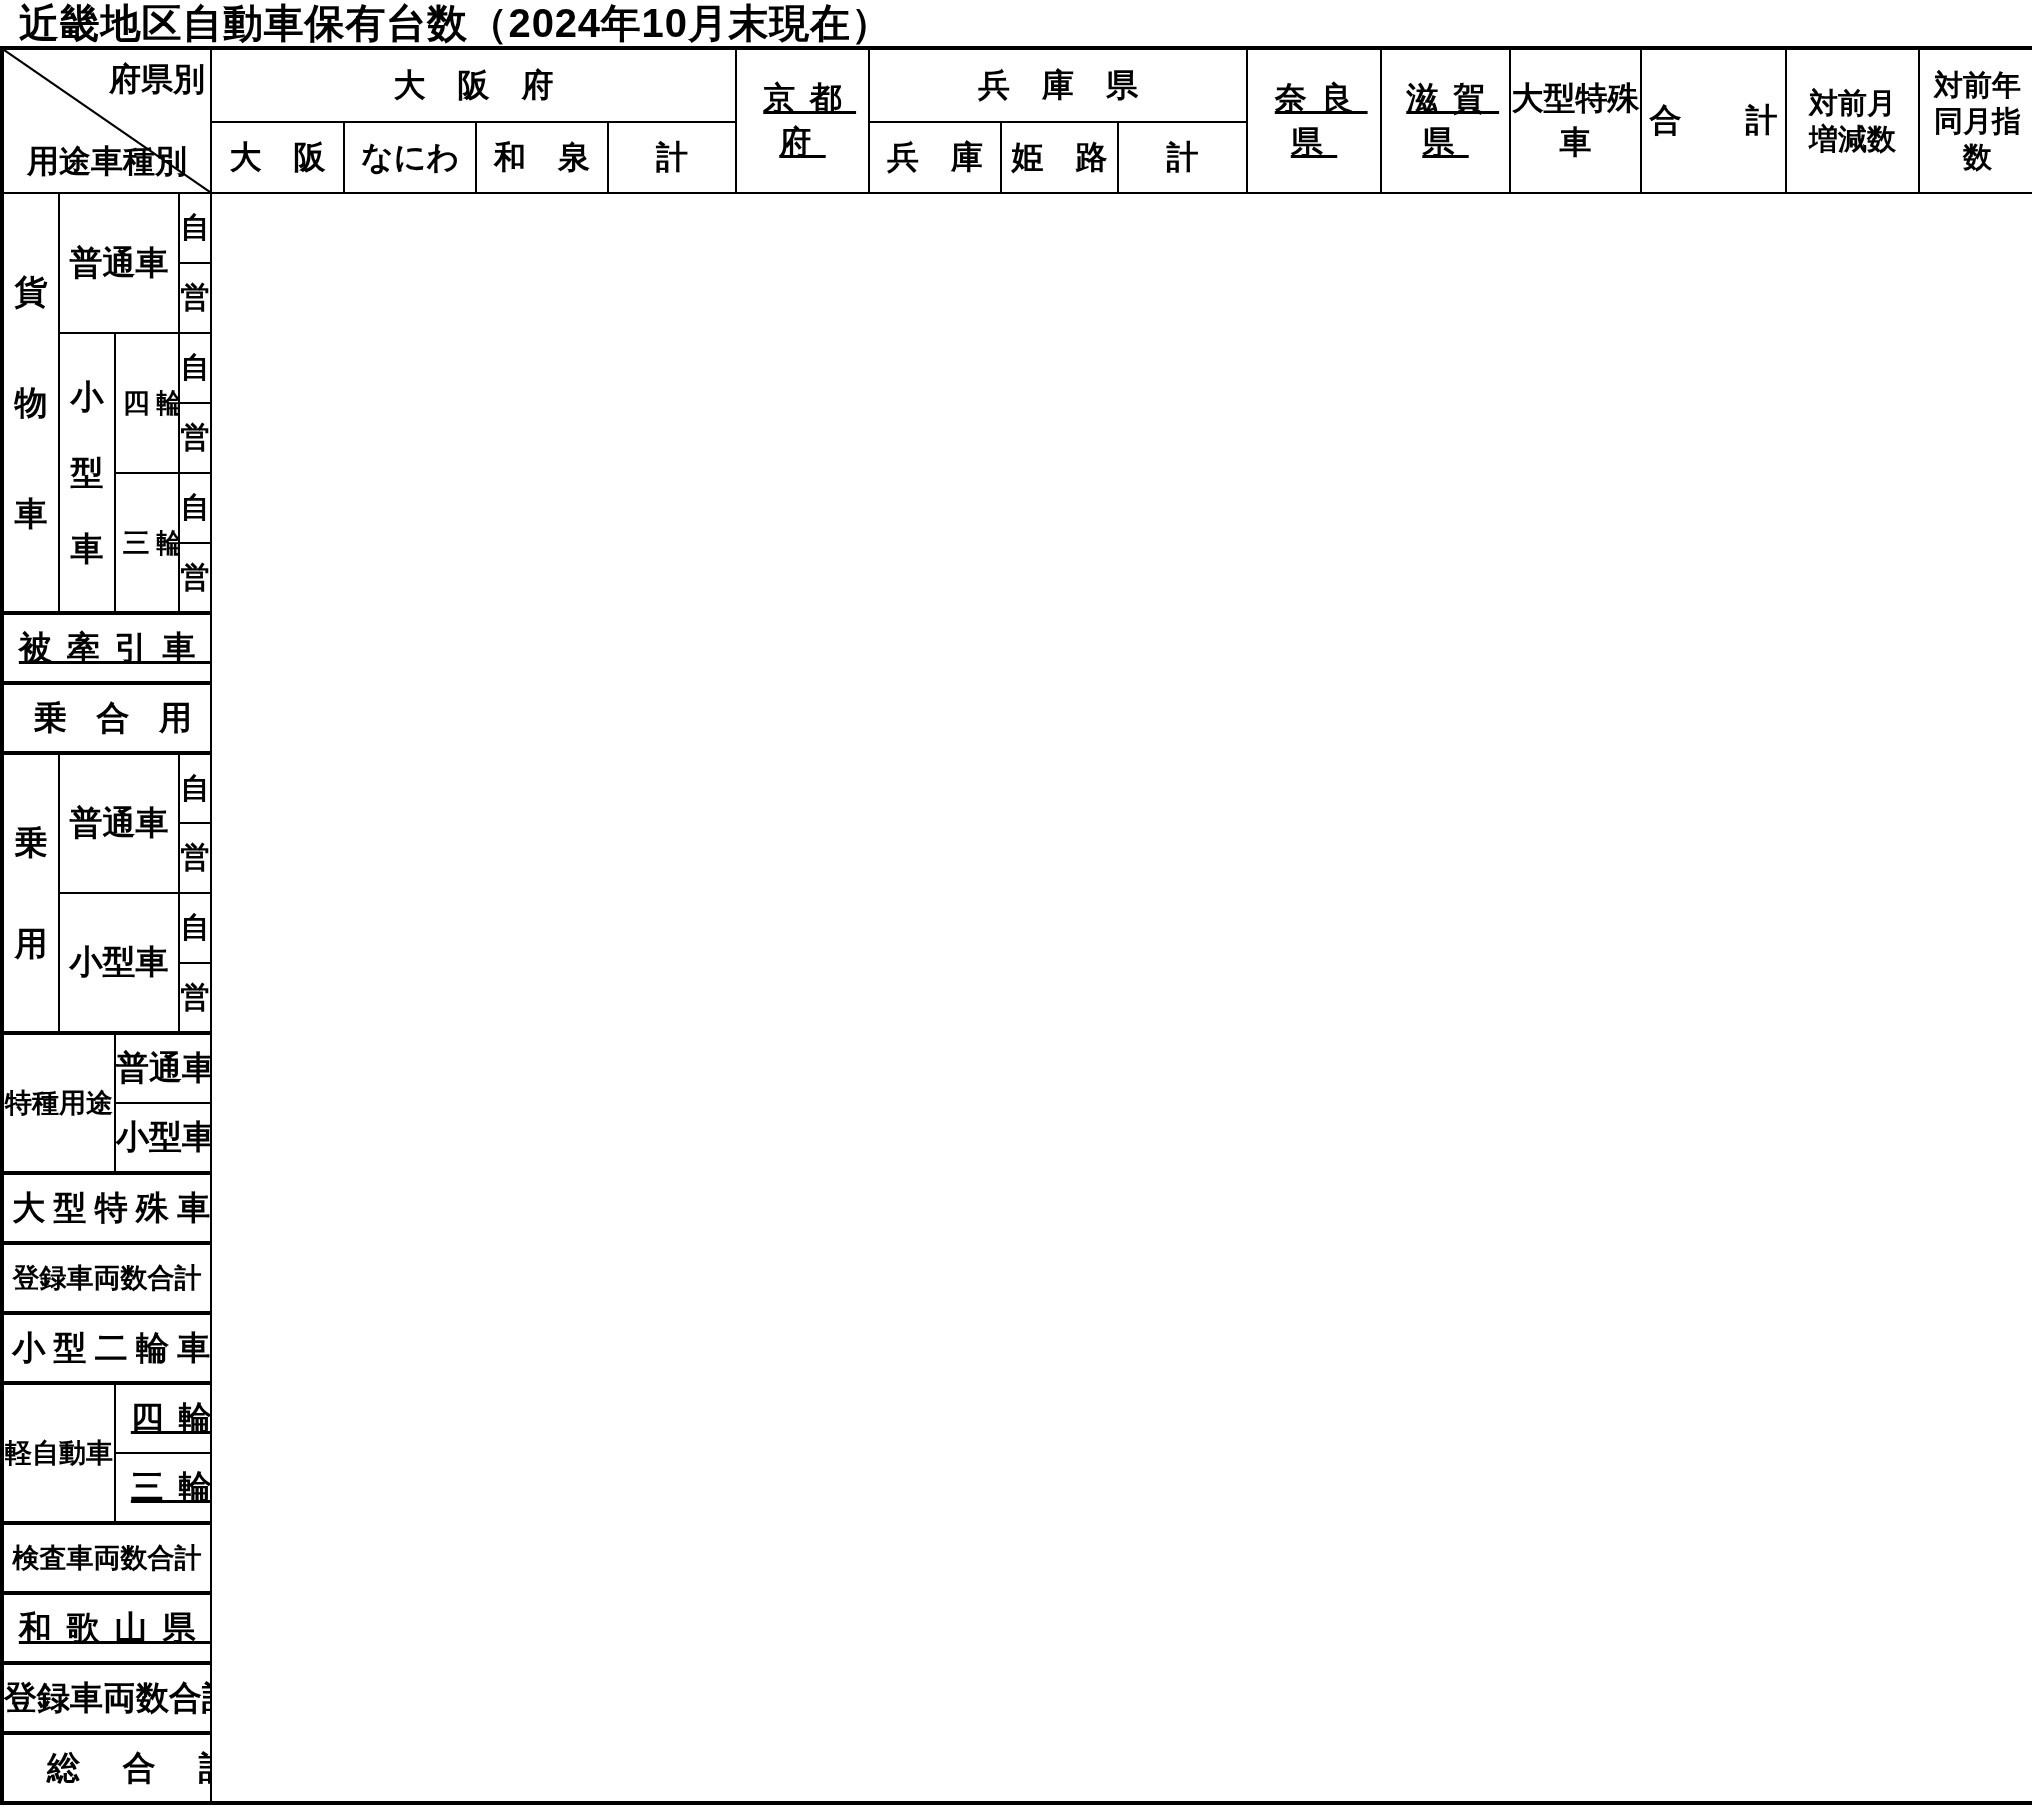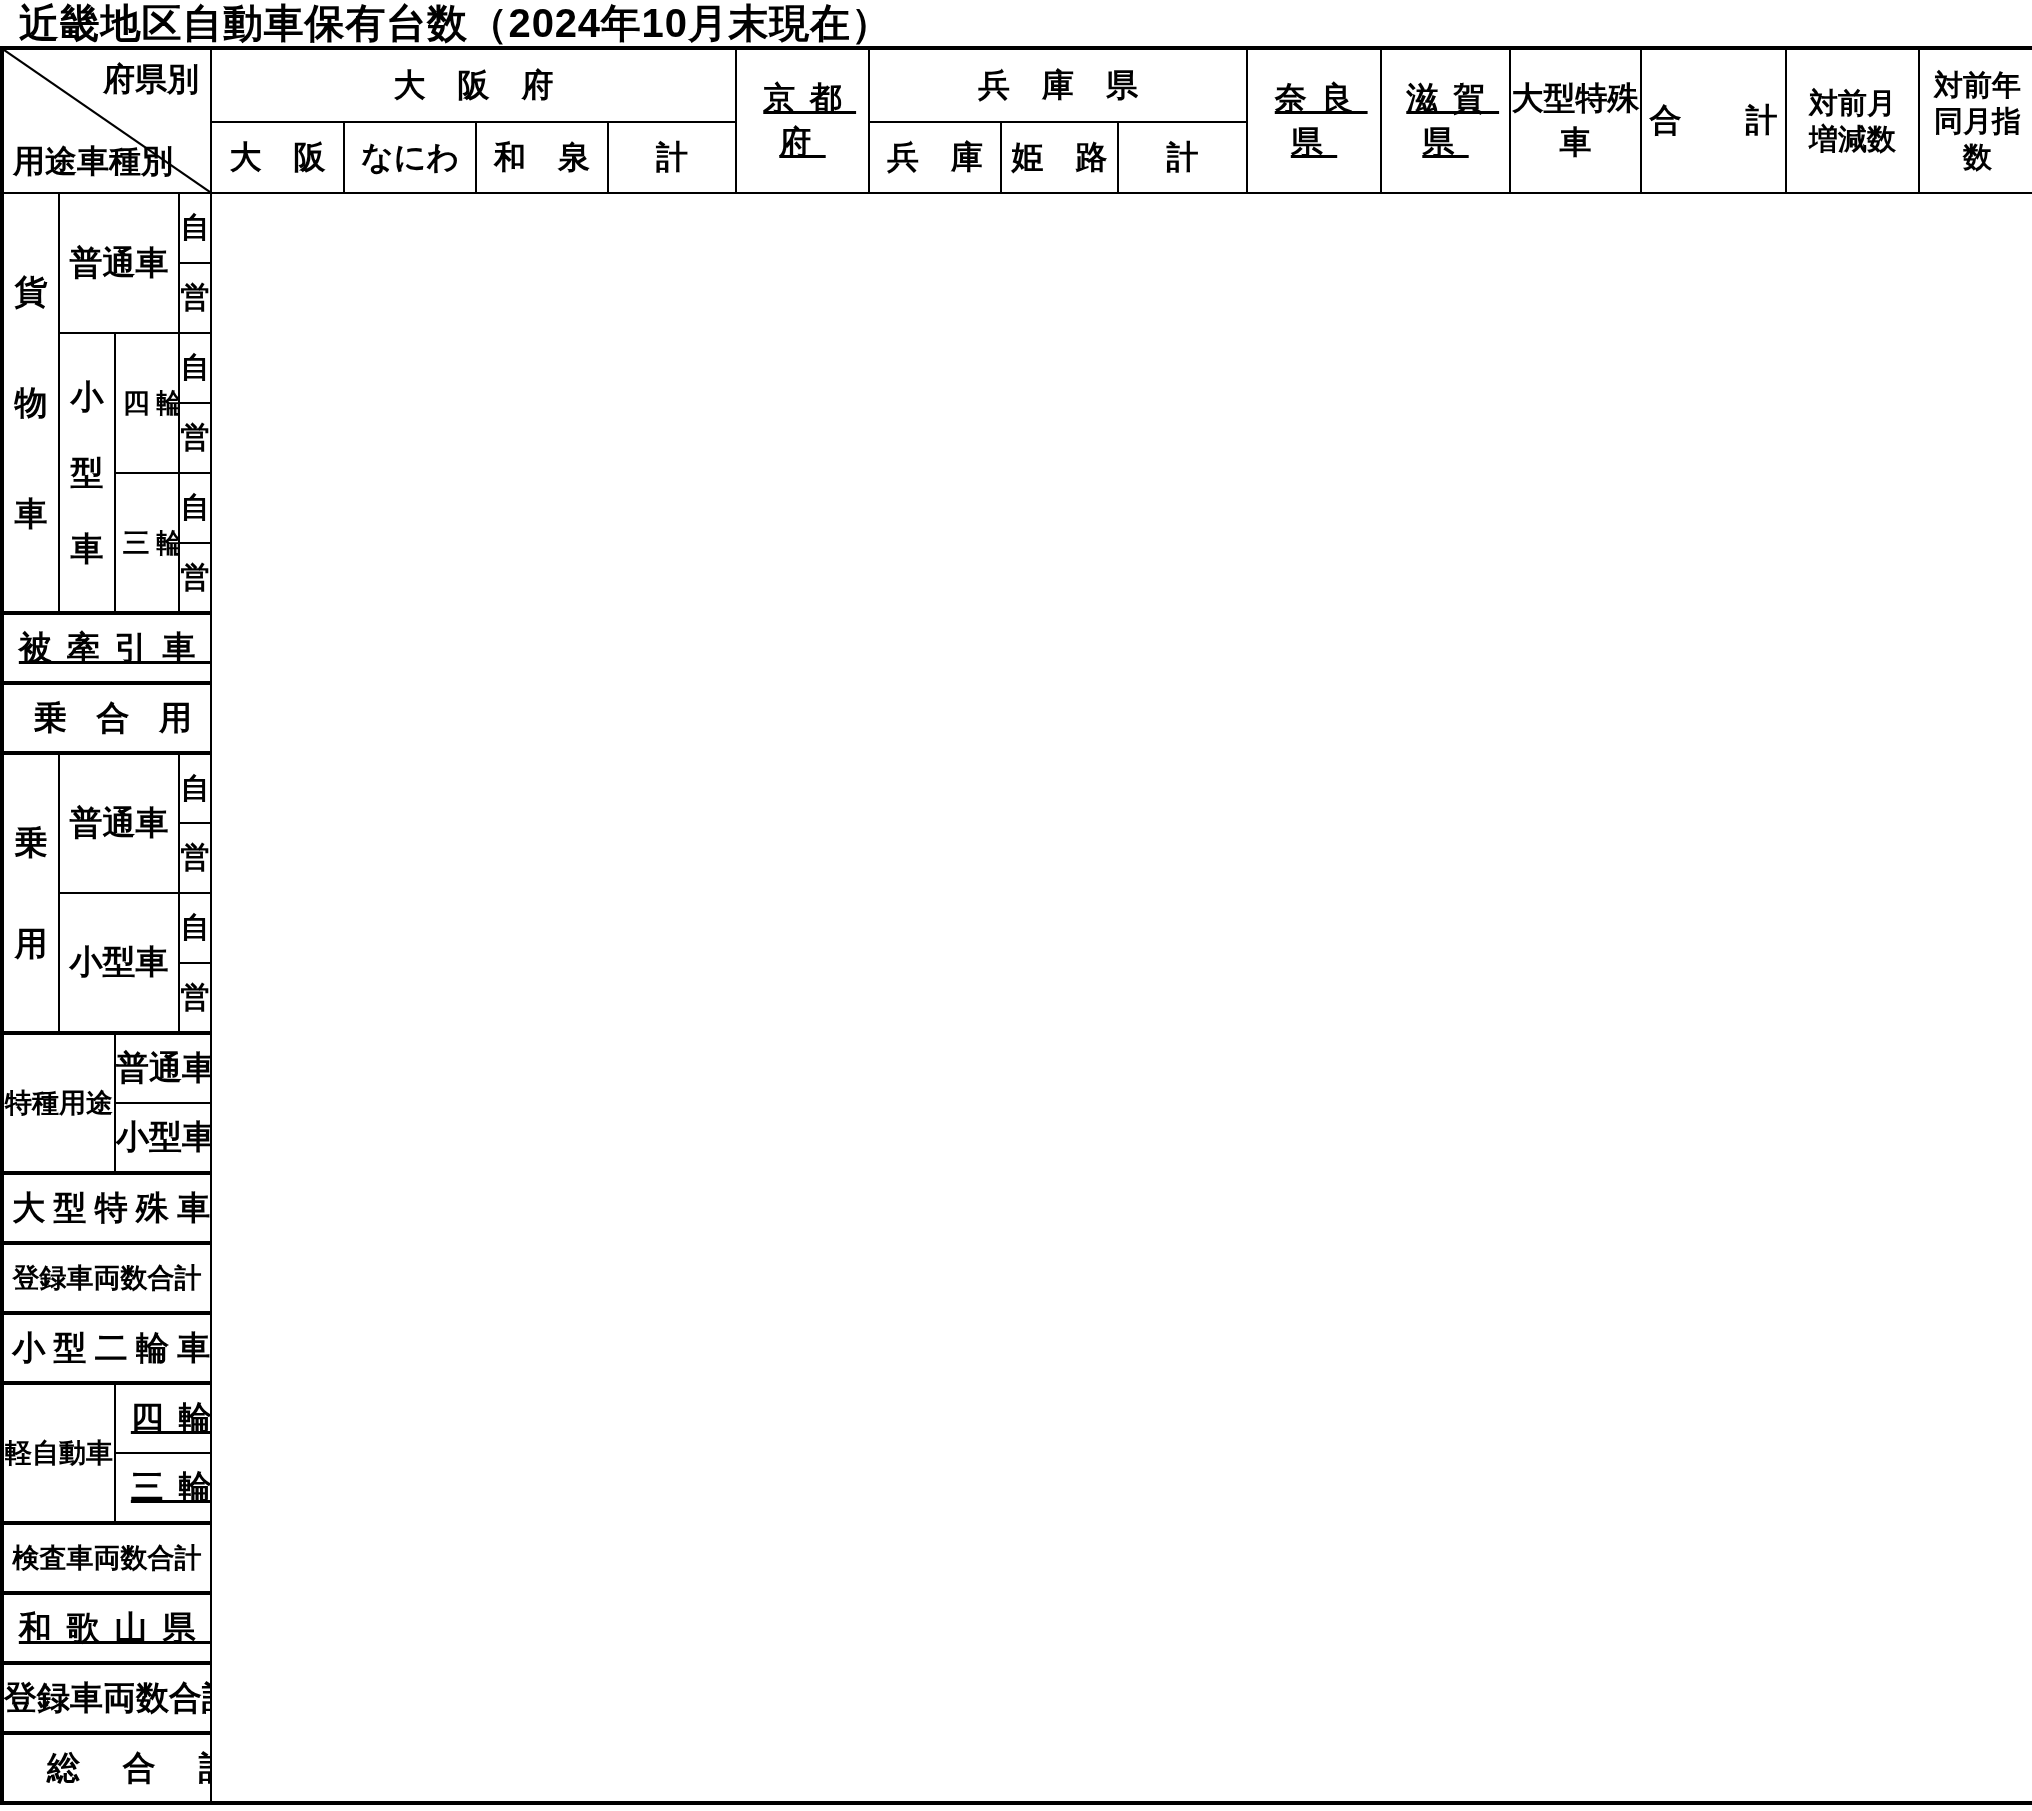--- a/index.html
+++ b/index.html
@@ -23,22 +23,22 @@
   td.ls12{letter-spacing:1.3em;text-indent:1.3em;}
   td.fs36{font-size:27px;}
   td.fs34{font-size:27px;}
   td.sm{font-weight:bold;font-size:29px;text-align:center;}
   td.vert{padding:0;}
   td.vert .vbox{display:flex;flex-direction:column;justify-content:space-evenly;
         align-items:center;width:100%;}
   td.vert span{font-weight:bold;font-size:33px;line-height:1;}
   #corner{position:relative;padding:0;}
   #corner svg{position:absolute;left:0;top:0;width:100%;height:100%;display:block;}
-  #corner .c-top{position:absolute;right:11px;top:8px;font-size:32px;font-weight:bold;}
-  #corner .c-bot{position:absolute;left:9px;bottom:8px;font-size:32px;font-weight:bold;}
+  #corner .c-top{position:absolute;right:5px;top:8px;font-size:32px;font-weight:bold;}
+  #corner .c-bot{position:absolute;left:23px;bottom:8px;font-size:32px;font-weight:bold;}
 </style>
 </head>
 <body>
 
 <div id="title">近畿地区自動車保有台数（2024年10月末現在）</div>
 
 <table id="stat-table">
   <colgroup id="cols">
       <col style="width: 57px;">
       <col style="width: 56px;">

